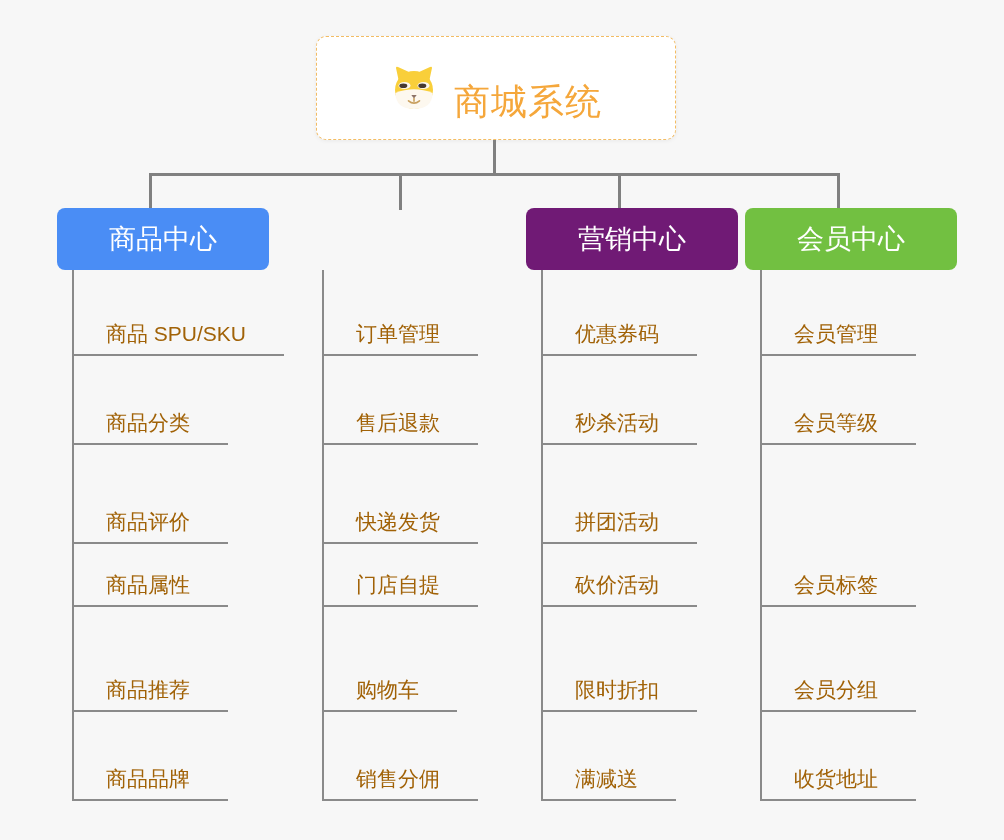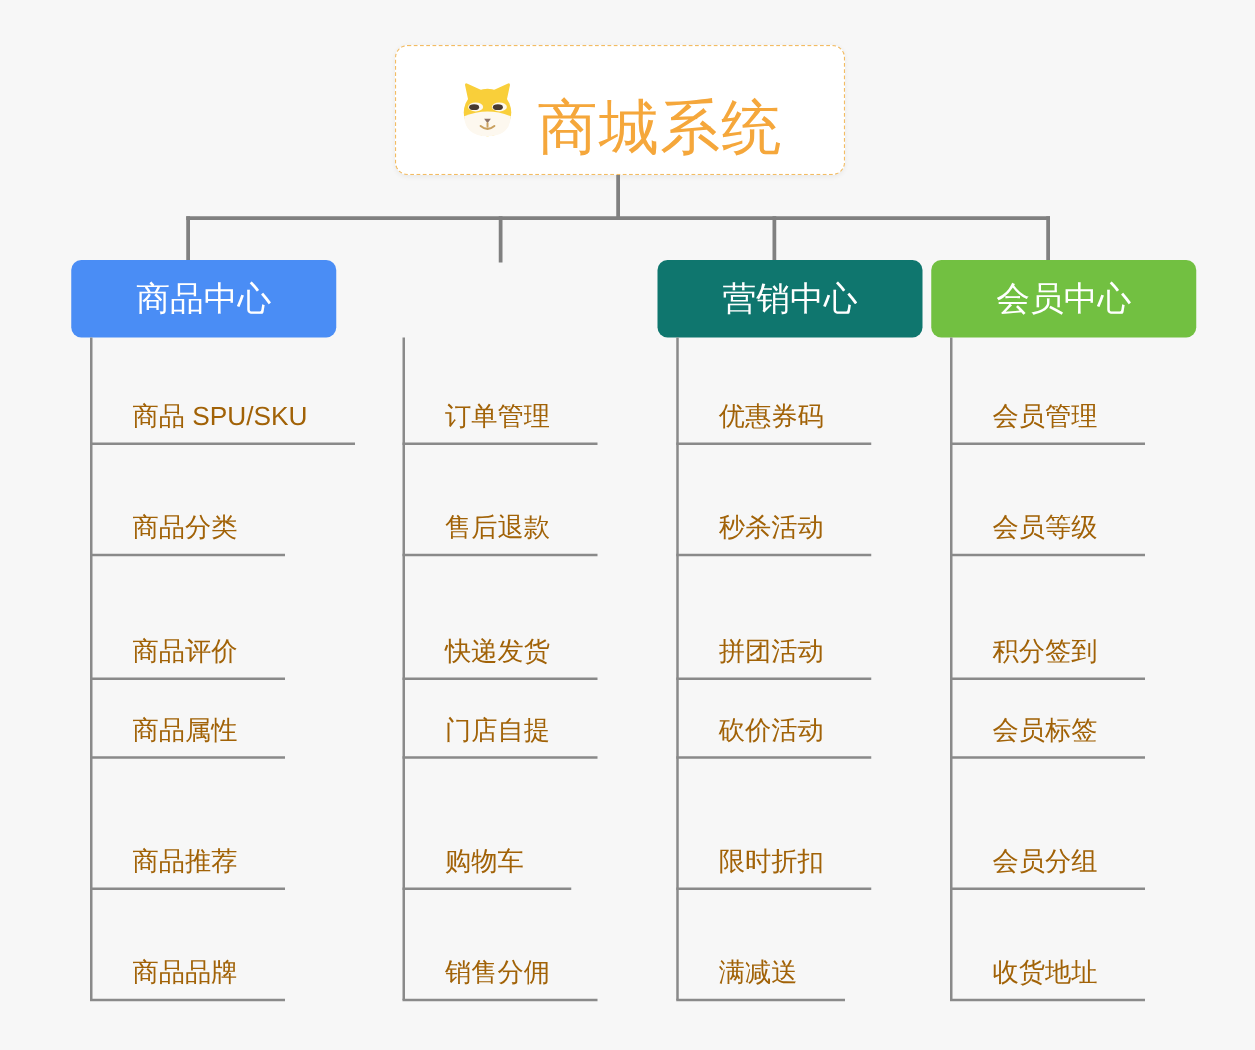--- a/index.html
+++ b/index.html
@@ -9,21 +9,21 @@
     font-family:"Liberation Sans","DejaVu Sans",sans-serif;
   }
   
   .root-node{
     position:absolute;left:316px;top:36px;width:360px;height:104px;
     background:#ffffff;border:1px dashed #f3bc63;border-radius:10px;
     box-shadow:0 1px 4px rgba(0,0,0,0.06);
     display:flex;align-items:center;justify-content:center;gap:16px;
     box-sizing:border-box;cursor:pointer;
   }
-  .root-title{font-size:48px;color:#f5a73b;letter-spacing:1px;margin-top:28px;}
+  .root-title{font-size:36px;color:#f5a73b;letter-spacing:1px;margin-top:28px;}
   .doge{width:48px;height:48px;display:block;}
   
   .line{position:absolute;background:#808080;}
   .stem{left:493px;top:140px;width:3px;height:34px;}
   .hline{left:149px;top:173px;width:691px;height:3px;}
   .drop{top:173px;width:3px;height:37px;}
   .drop.d0{left:149px;} .drop.d1{left:399px;} .drop.d2{left:618px;} .drop.d3{left:837px;}
   
   .branch{position:absolute;top:208px;width:240px;height:620px;}
   .branch.b0{left:57px;} .branch.b1{left:307px;} .branch.b2{left:526px;} .branch.b3{left:745px;}
@@ -83,32 +83,31 @@
   <div class="vline"></div>
   <div class="child c0">订单管理</div>
   <div class="child c1">售后退款</div>
   <div class="child c2">快递发货</div>
   <div class="child c3">门店自提</div>
   <div class="child c4">购物车</div>
   <div class="child c5">销售分佣</div>
 </div>
 
 <div class="branch b2">
-  <div class="bbox" style="background: #0f766e;">营销中心</div>
+  <div class="bbox" style="background: #701a75;">营销中心</div>
   <div class="vline"></div>
   <div class="child c0">优惠券码</div>
   <div class="child c1">秒杀活动</div>
   <div class="child c2">拼团活动</div>
   <div class="child c3">砍价活动</div>
   <div class="child c4">限时折扣</div>
   <div class="child c5">满减送</div>
 </div>
 
 <div class="branch b3">
   <div class="bbox" style="background: rgb(114, 192, 65);">会员中心</div>
   <div class="vline"></div>
   <div class="child c1">会员等级</div>
   <div class="child c0">会员管理</div>
-  <div class="child c2">积分签到</div>
   <div class="child c4">会员分组</div>
   <div class="child c3">会员标签</div>
   <div class="child c5">收货地址</div>
 </div>
 
 </body></html>

